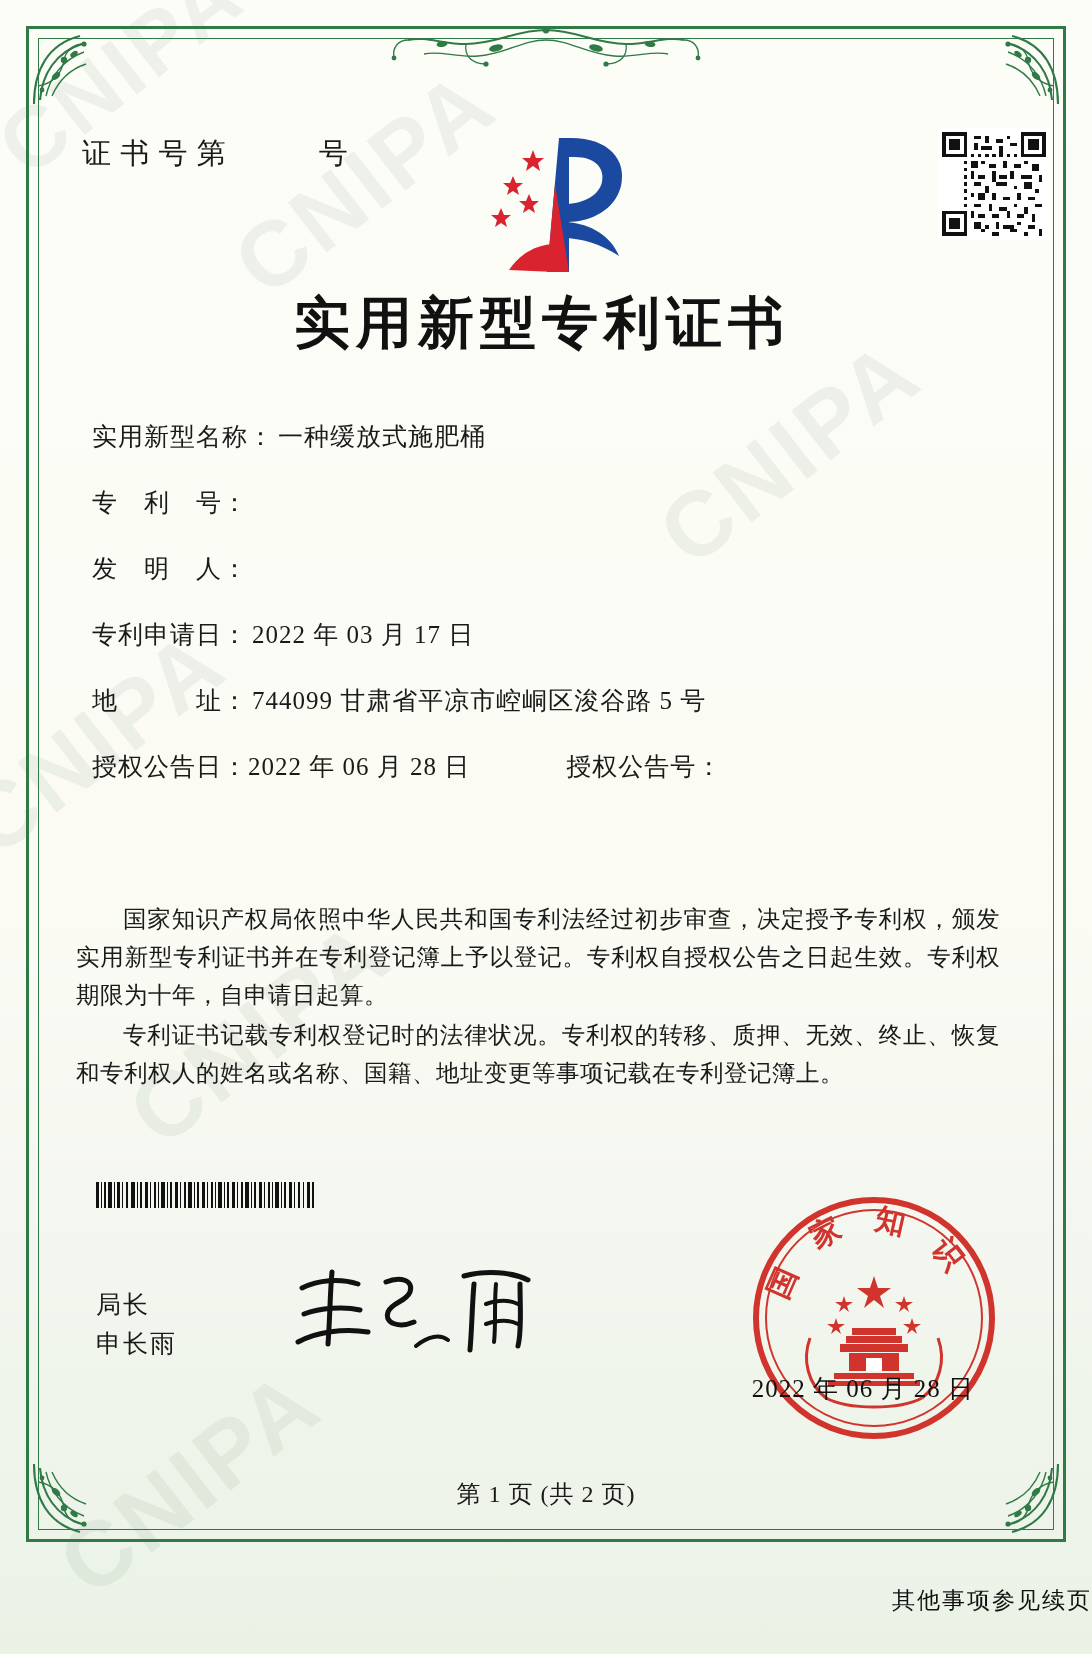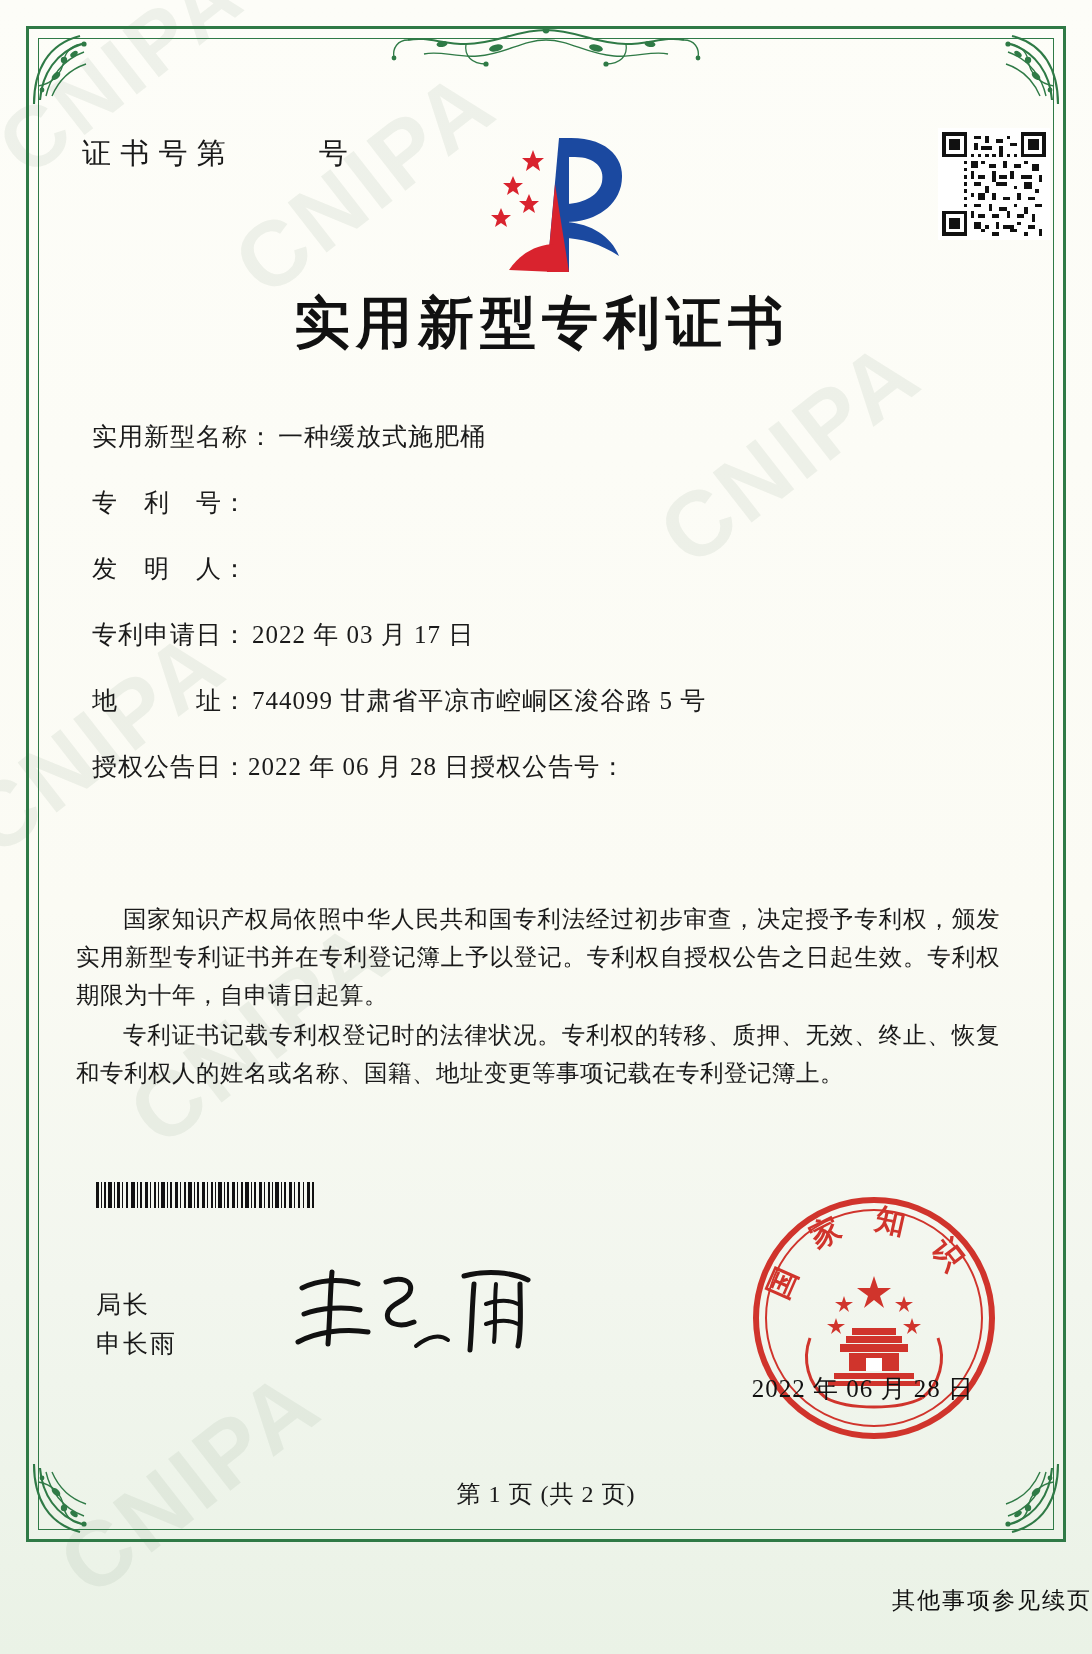--- a/index.html
+++ b/index.html
@@ -137,20 +137,21 @@
     white-space: pre;
   }
   .field .val {
     flex: 1 1 auto;
     padding-left: 4px;
   }
   .field.inline-two {
     justify-content: flex-start;
   }
   .field .lbl2 {
+    margin-left: 96px;
     white-space: pre;
   }
 
   
   .para-wrap {
     position: absolute;
     left: 76px; right: 92px;
     top: 900px;
     font-size: 23.5px;
     line-height: 1.62;

